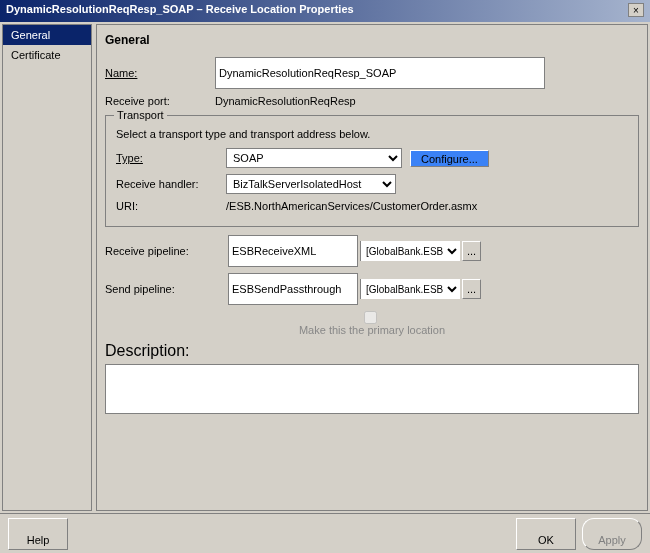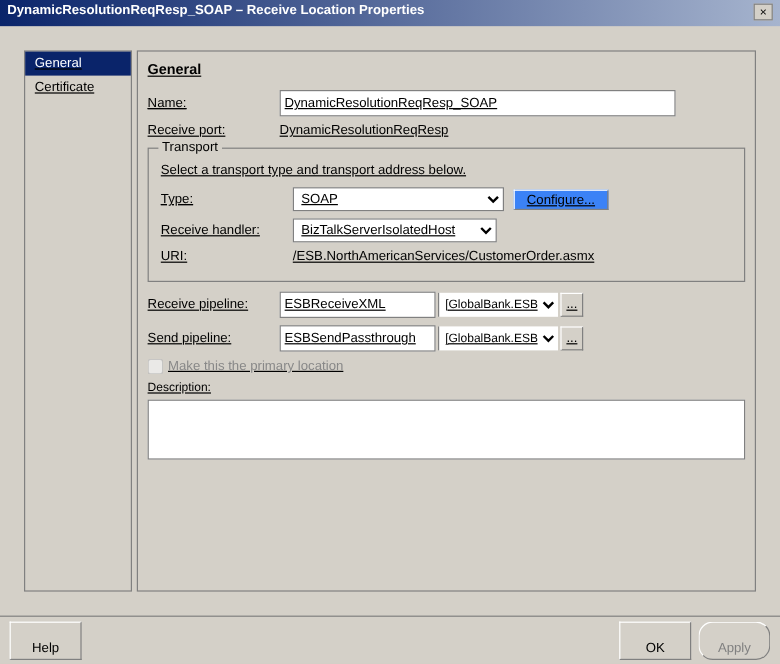--- a/index.html
+++ b/index.html
@@ -46,23 +46,22 @@
       display: flex;
       flex-direction: column;
       height: calc(553px - 22px);
       background: #d4d0c8;
     }
 
     
     .content-area {
       display: flex;
       flex: 1;
-      padding: 20px;
+      padding: 2px;
       gap: 4px;
-      text-decoration: underline;
     }
 
     
     .sidebar {
       width: 90px;
       background: #d4d0c8;
       border: 1px solid #808080;
       display: flex;
       flex-direction: column;
     }
@@ -113,21 +112,21 @@
       font-size: 11px;
       color: black;
     }
 
     input[type="text"] {
       font-family: 'Tahoma', 'Arial', sans-serif;
       font-size: 11px;
       background: white;
       border: 1px solid #808080;
       padding: 1px 3px;
-      height: 22px;
+      height: 32px;
     }
 
     .name-input {
       width: 330px;
     }
 
     
     .group-box {
       border: 1px solid #808080;
       padding: 8px 10px;
@@ -196,20 +195,21 @@
 
     .handler-dropdown {
       width: 170px;
     }
 
     
     .pipeline-row {
       display: flex;
       align-items: center;
       margin-bottom: 6px;
+      gap: 13px;
     }
     .pipeline-label {
       width: 110px;
       font-size: 11px;
       color: black;
       flex-shrink: 0;
     }
     .pipeline-combo {
       display: flex;
       align-items: center;
@@ -231,34 +231,35 @@
       border: 1px solid;
       border-color: #ffffff #808080 #808080 #ffffff;
       padding: 0 4px;
       cursor: pointer;
       height: 20px;
     }
 
     
     .checkbox-row {
       display: flex;
-      align-items: flex-start;
+      align-items: center;
       margin: 6px 0;
+      flex-direction: column;
     }
     .checkbox-row input[type="checkbox"] {
       margin-right: 4px;
     }
     .checkbox-label {
       font-size: 11px;
       color: #888;
     }
 
     
     .description-label {
-      font-size: 10px;
+      font-size: 16px;
       color: black;
       margin-bottom: 4px;
     }
     .description-textarea {
       width: 100%;
       height: 50px;
       font-family: 'Tahoma', 'Arial', sans-serif;
       font-size: 11px;
       background: white;
       border: 1px solid #808080;

